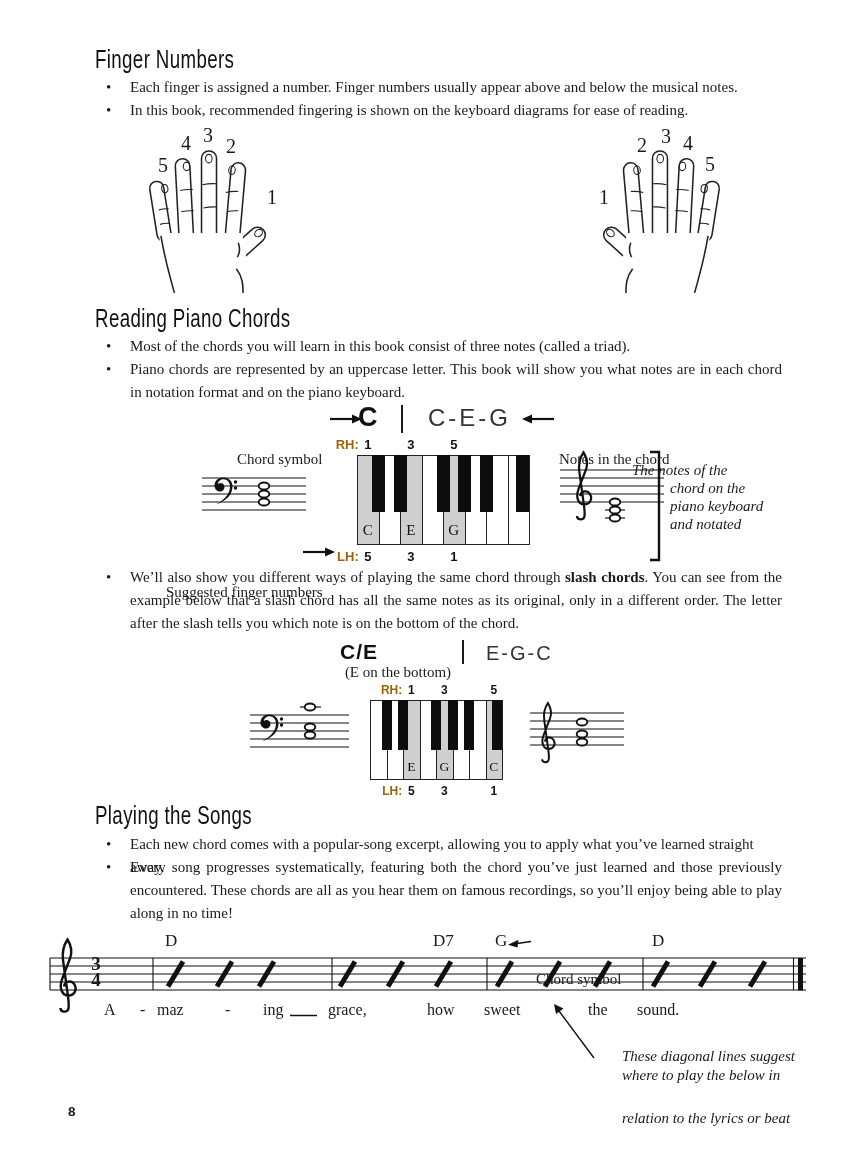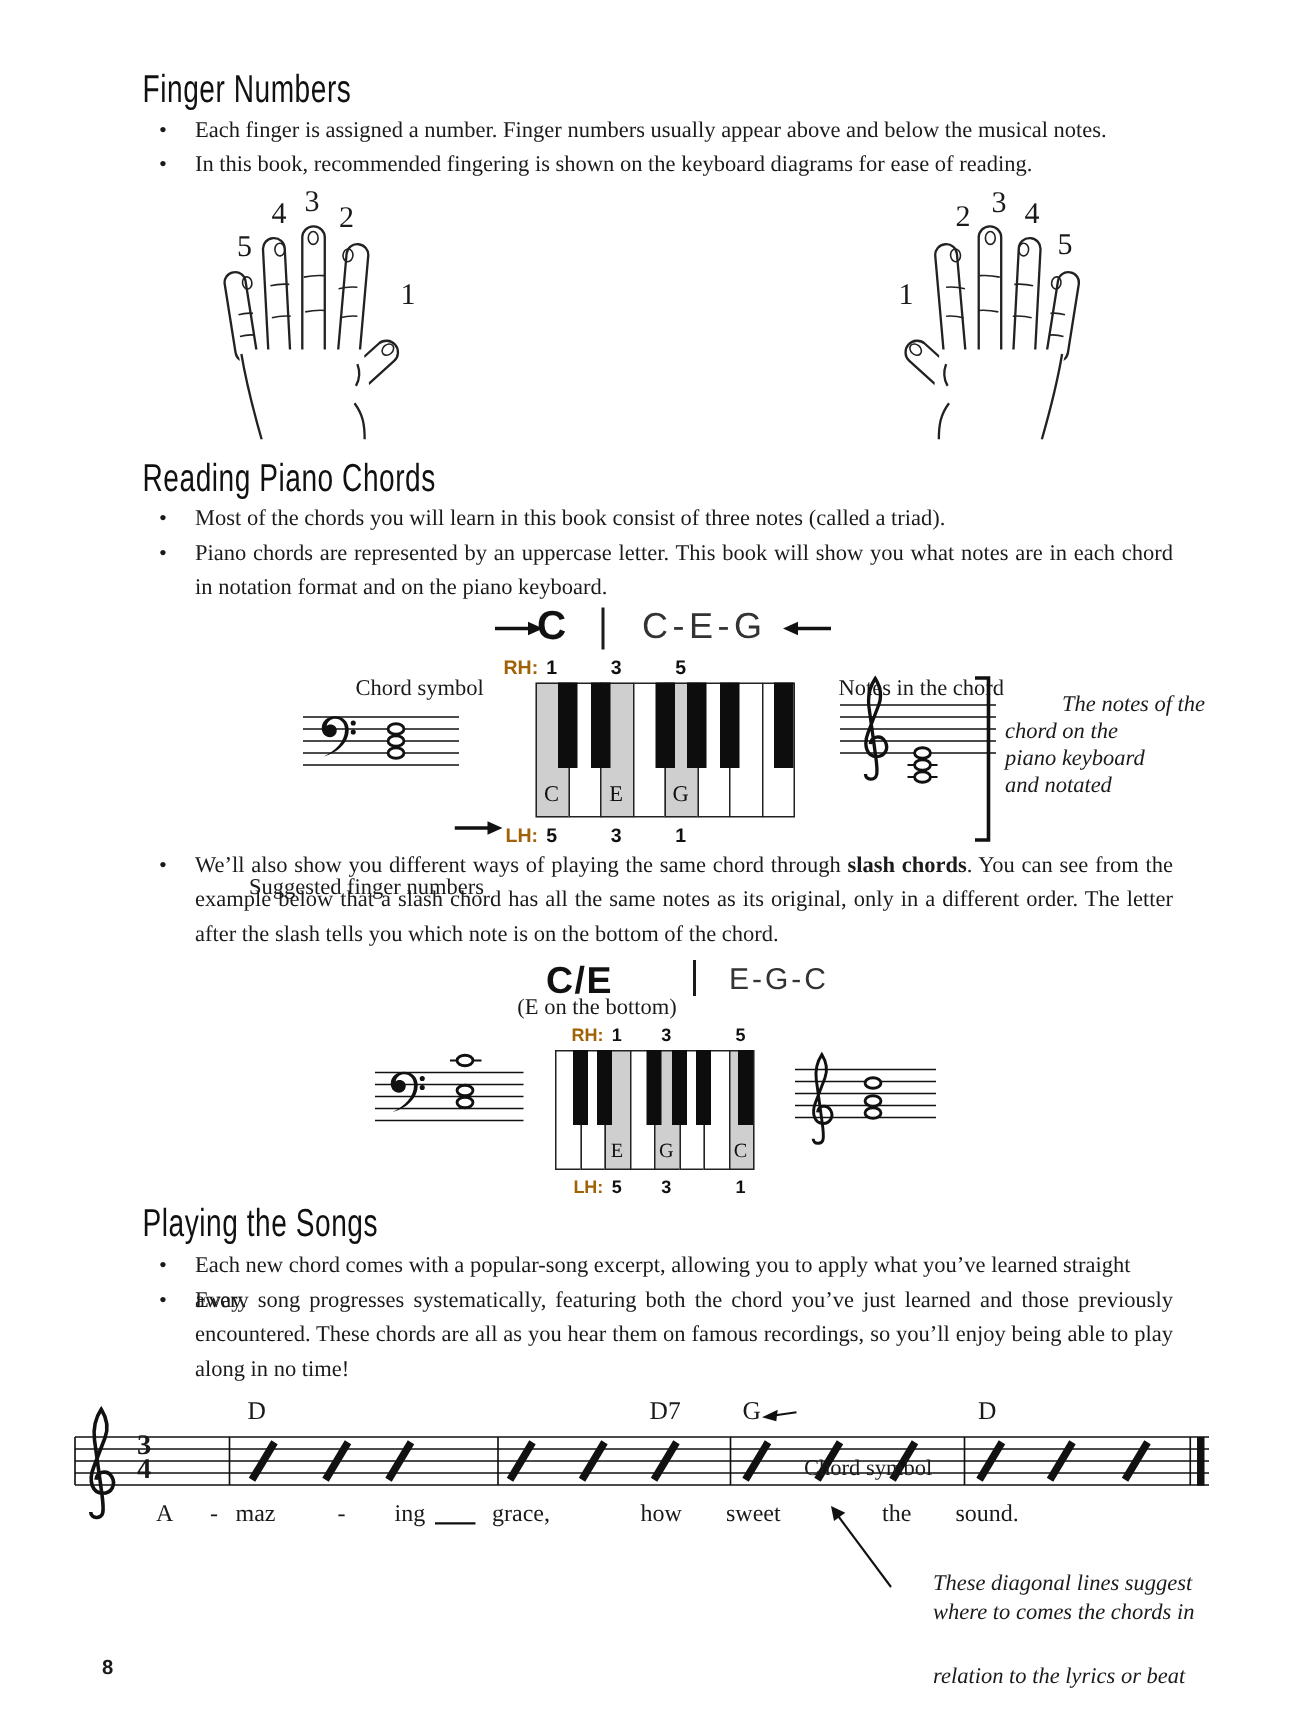--- a/index.html
+++ b/index.html
@@ -186,21 +186,21 @@
   <div class="abs it" style="left:166px;top:543px;font-size:15px">Suggested finger numbers</div>
   <svg class="abs" style="left:303px;top:546px" width="33" height="12">
       <use href="#arrow-right"></use>
     </svg>
 
   <div class="bullet" style="top:566px">
     <span class="dot">•</span>
     <div class="txt just"><span>We’ll also show you different ways of playing the same chord through </span><b>slash chords</b><span>. You can see from the example below that a slash chord has all the same notes as its original, only in a different order. The letter after the slash tells you which note is on the bottom of the chord.</span></div>
   </div>
 
-  <div class="abs chord-big" style="left:364px;top:640px;font-size:25px;letter-spacing:1px">C/E</div>
+  <div class="abs chord-big" style="left:340px;top:640px;font-size:21px;letter-spacing:1px">C/E</div>
   <div class="abs vbar" style="left:462px;top:640px;height:24px;width:1.6px"></div>
   <div class="abs notes-light" style="left:486px;top:642px;font-size:20px;letter-spacing:2px">E-G-C</div>
   <div class="abs" style="left:293px;top:664px;width:210px;text-align:center;font-size:15px">(E on the bottom)</div>
 
   <svg class="abs" style="left:248px;top:702px" width="105" height="58">
     <g stroke="#111" stroke-width="1.1">
       <line x1="2" y1="13" x2="101" y2="13"></line>
         <line x1="2" y1="21" x2="101" y2="21"></line>
       <line x1="2" y1="29" x2="101" y2="29"></line>
         <line x1="2" y1="37" x2="101" y2="37"></line>
@@ -319,34 +319,34 @@
 <div class="hand-number" style="left: 163px; top: 165px;">5</div>
     <div class="hand-number" style="left: 186px; top: 143px;">4</div>
     <div class="hand-number" style="left: 208px; top: 135px;">3</div>
     <div class="hand-number" style="left: 231px; top: 146px;">2</div>
     <div class="hand-number" style="left: 272px; top: 197px;">1</div>
     <div class="hand-number" style="left: 604px; top: 197px;">1</div>
     <div class="hand-number" style="left: 642px; top: 145px;">2</div>
     <div class="hand-number" style="left: 666px; top: 136px;">3</div>
     <div class="hand-number" style="left: 688px; top: 143px;">4</div>
     <div class="hand-number" style="left: 710px; top: 164px;">5</div>
-    <div class="note-line" style="left: 708px; top: 462px;">The notes of the</div>
+    <div class="note-line" style="left: 632px; top: 462px;">The notes of the</div>
     <div class="note-line" style="left: 670px; top: 480px;">chord on the</div>
     <div class="note-line" style="left: 670px; top: 498px;">piano keyboard</div>
     <div class="note-line" style="left: 670px; top: 516px;">and notated</div>
     <div class="chord-label ser" style="left: 165px; top: 931px;">D</div>
     <div class="chord-label ser" style="left: 433px; top: 931px;">D7</div>
     <div class="chord-label ser" style="left: 495px; top: 931px;">G</div>
     <div class="chord-label ser" style="left: 652px; top: 931px;">D</div>
     <div class="lyric ser" style="left: 104px; top: 1001px;">A</div>
     <div class="lyric ser" style="left: 140px; top: 1001px;">-</div>
     <div class="lyric ser" style="left: 157px; top: 1001px;">maz</div>
     <div class="lyric ser" style="left: 225px; top: 1001px;">-</div>
     <div class="lyric ser" style="left: 263px; top: 1001px;">ing</div>
     <div class="lyric ser" style="left: 328px; top: 1001px;">grace,</div>
     <div class="lyric ser" style="left: 427px; top: 1001px;">how</div>
     <div class="lyric ser" style="left: 484px; top: 1001px;">sweet</div>
     <div class="lyric ser" style="left: 588px; top: 1001px;">the</div>
     <div class="lyric ser" style="left: 637px; top: 1001px;">sound.</div>
     <div class="cap-line" style="left: 598px; top: 1048px;">These diagonal lines suggest</div>
-    <div class="cap-line" style="left: 598px; top: 1067px;">where to comes the chords in</div>
+    <div class="cap-line" style="left: 598px; top: 1067px;">where to play the below in</div>
     <div class="cap-line" style="left: 598px; top: 1110px;">relation to the lyrics or beat</div>
   </div>
 
 </body></html>

